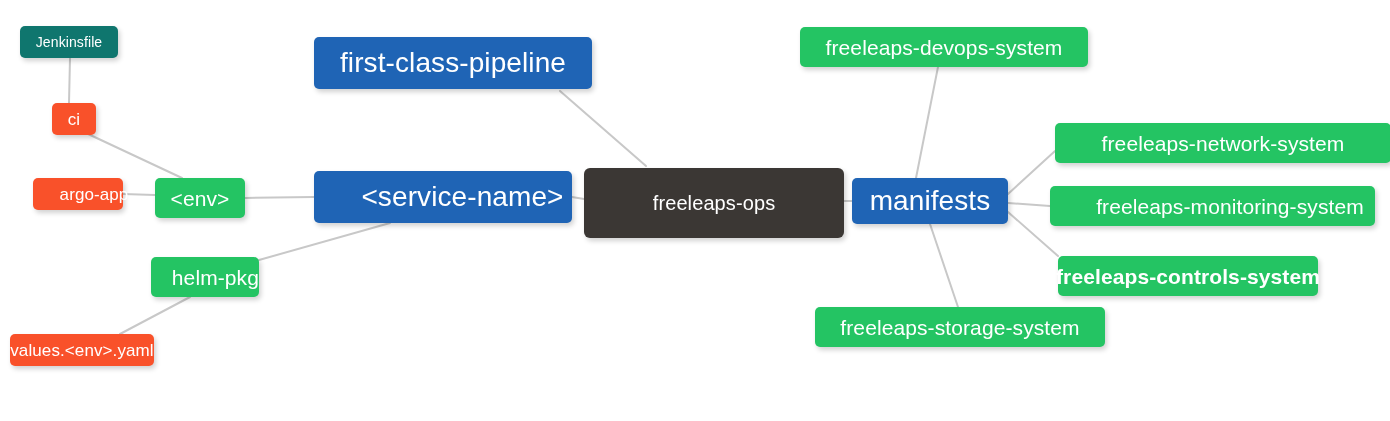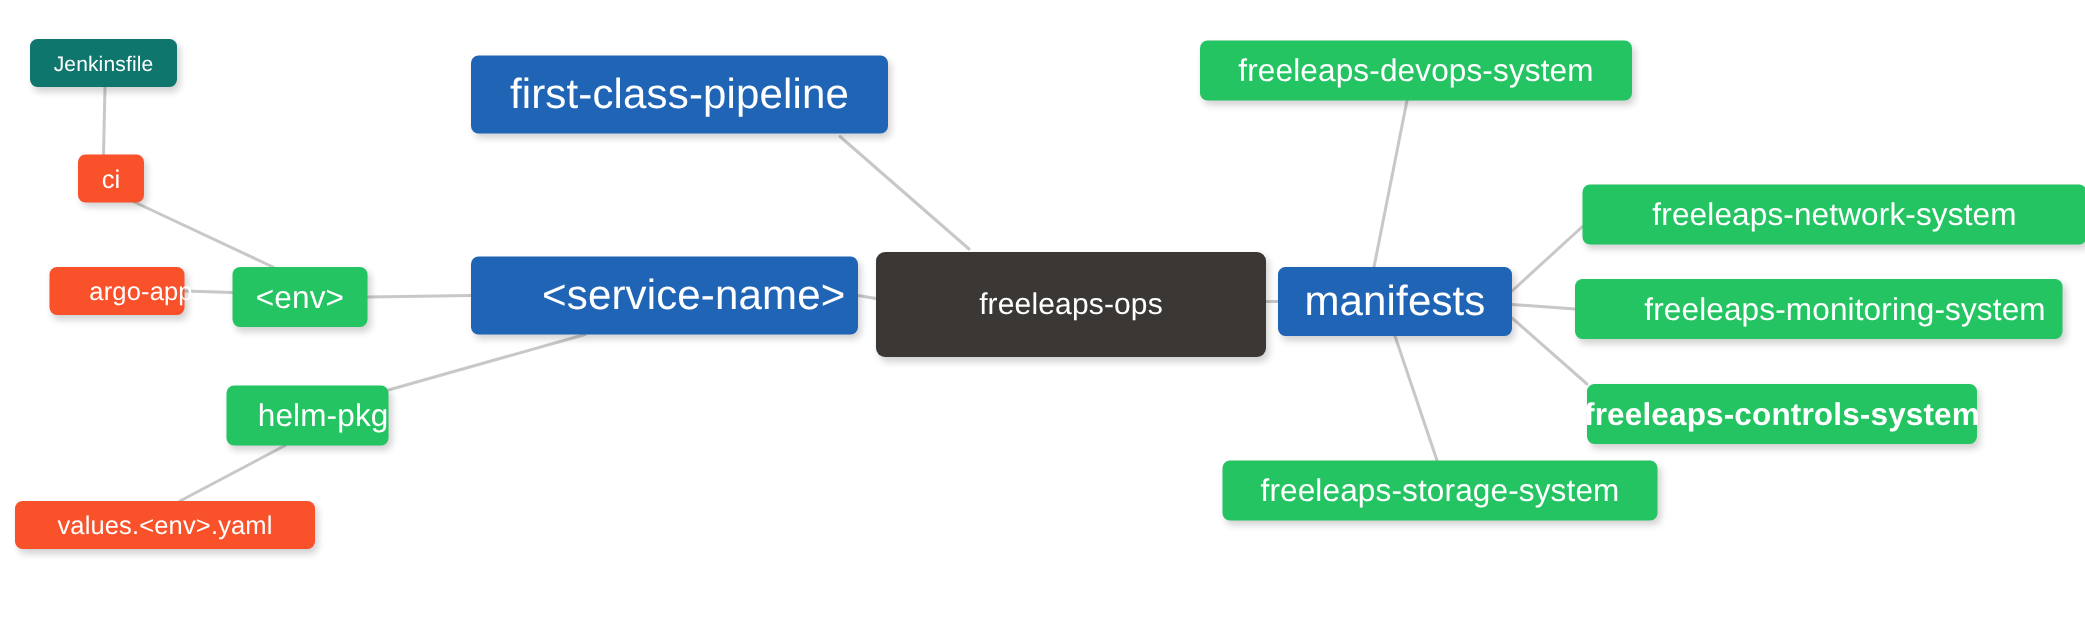--- a/index.html
+++ b/index.html
@@ -105,21 +105,21 @@
       </div>
       <div class="node green n-lvl2" style="left: 151px; top: 257px; width: 108px; height: 40px; justify-content: flex-end;">
         <span>helm-pkg</span>
       </div>
       <div class="node red n-lvl3" style="left: 52px; top: 103px; width: 44px; height: 32px;">
         <span>ci</span>
       </div>
       <div class="node red n-lvl3" style="left: 33px; top: 178px; width: 90px; height: 32px; padding-left: 32px;">
         <span>argo-app</span>
       </div>
-      <div class="node red n-lvl3" style="left: 10px; top: 334px; width: 200px; height: 32px;">
+      <div class="node red n-lvl3" style="left: 10px; top: 334px; width: 144px; height: 32px;">
         <span>values.&lt;env&gt;.yaml</span>
       </div>
       <div class="node orange n-lvl4" style="left: 20px; top: 26px; width: 98px; height: 32px;">
         <span>Jenkinsfile</span>
       </div>
       <div class="node green n-lvl2" style="left: 800px; top: 27px; width: 288px; height: 40px;">
         <span>freeleaps-devops-system</span>
       </div>
       <div class="node green n-lvl2" style="left: 1055px; top: 123px; width: 336px; height: 40px;">
         <span>freeleaps-network-system</span>

